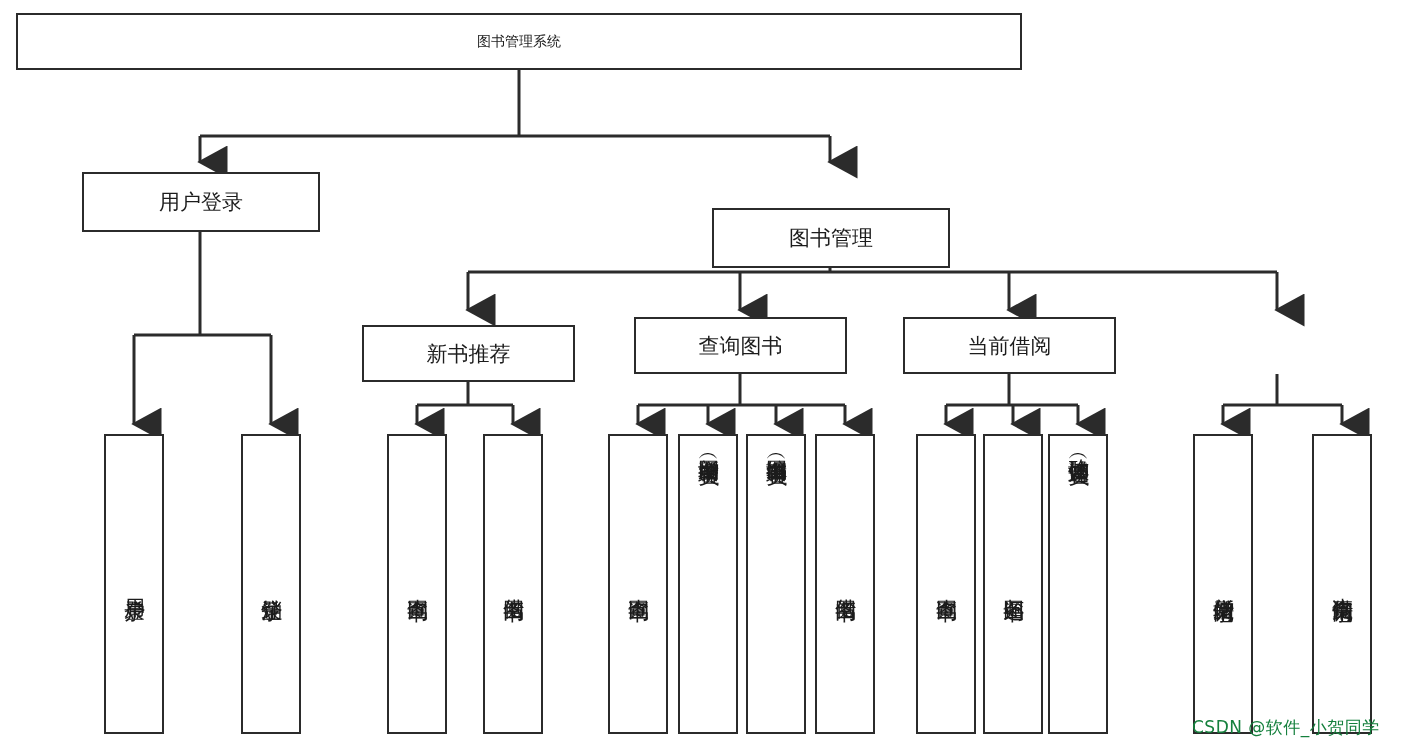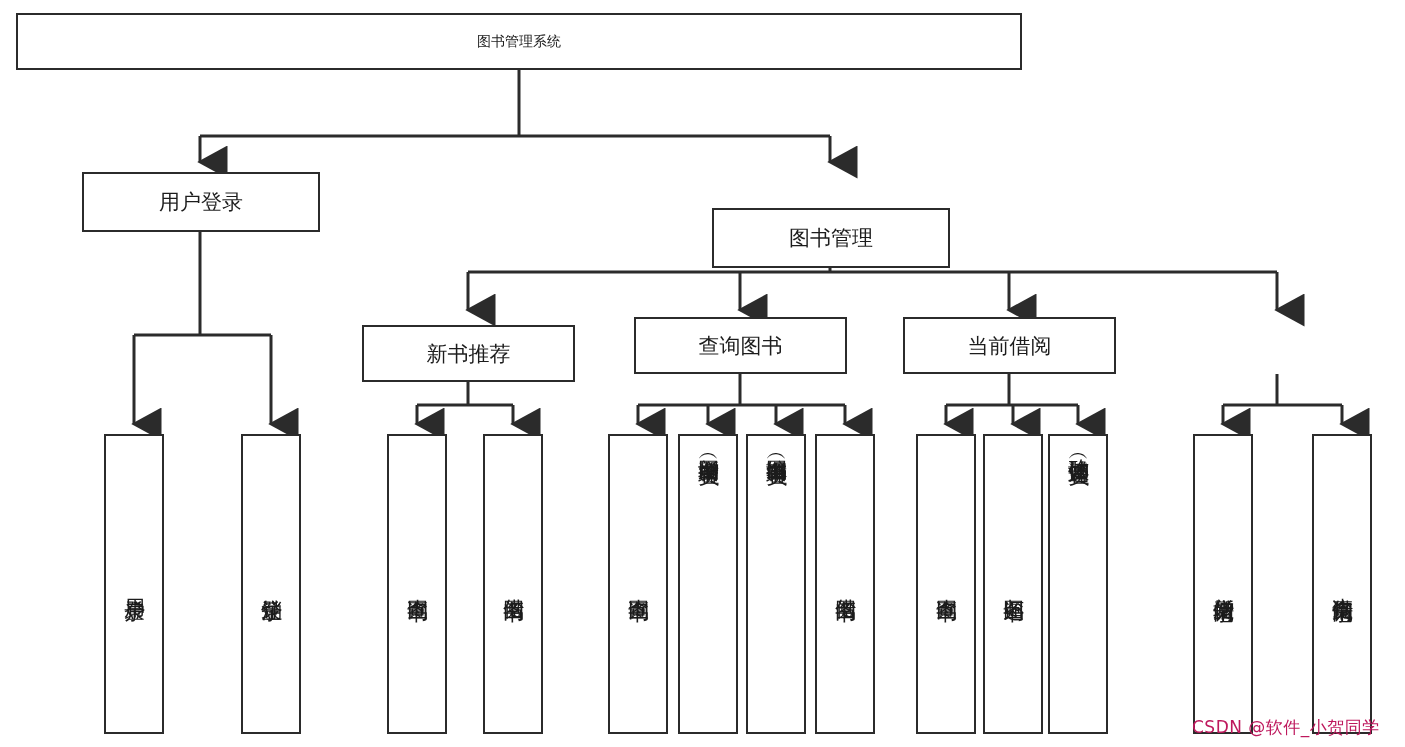--- a/index.html
+++ b/index.html
@@ -50,21 +50,21 @@
   .node.leaf.topalign{
     justify-content:flex-start;
   }
   .node-label{
     display:block;
     white-space:pre;
   }
   .watermark{
     position:absolute;
     font-size:17px;
-    color:#be185d;
+    color:#15803d;
     letter-spacing:.5px;
     z-index:5;
     white-space:nowrap;
     user-select:none;
   }
 </style>
 </head>
 <body>
 
 <div id="canvas">

